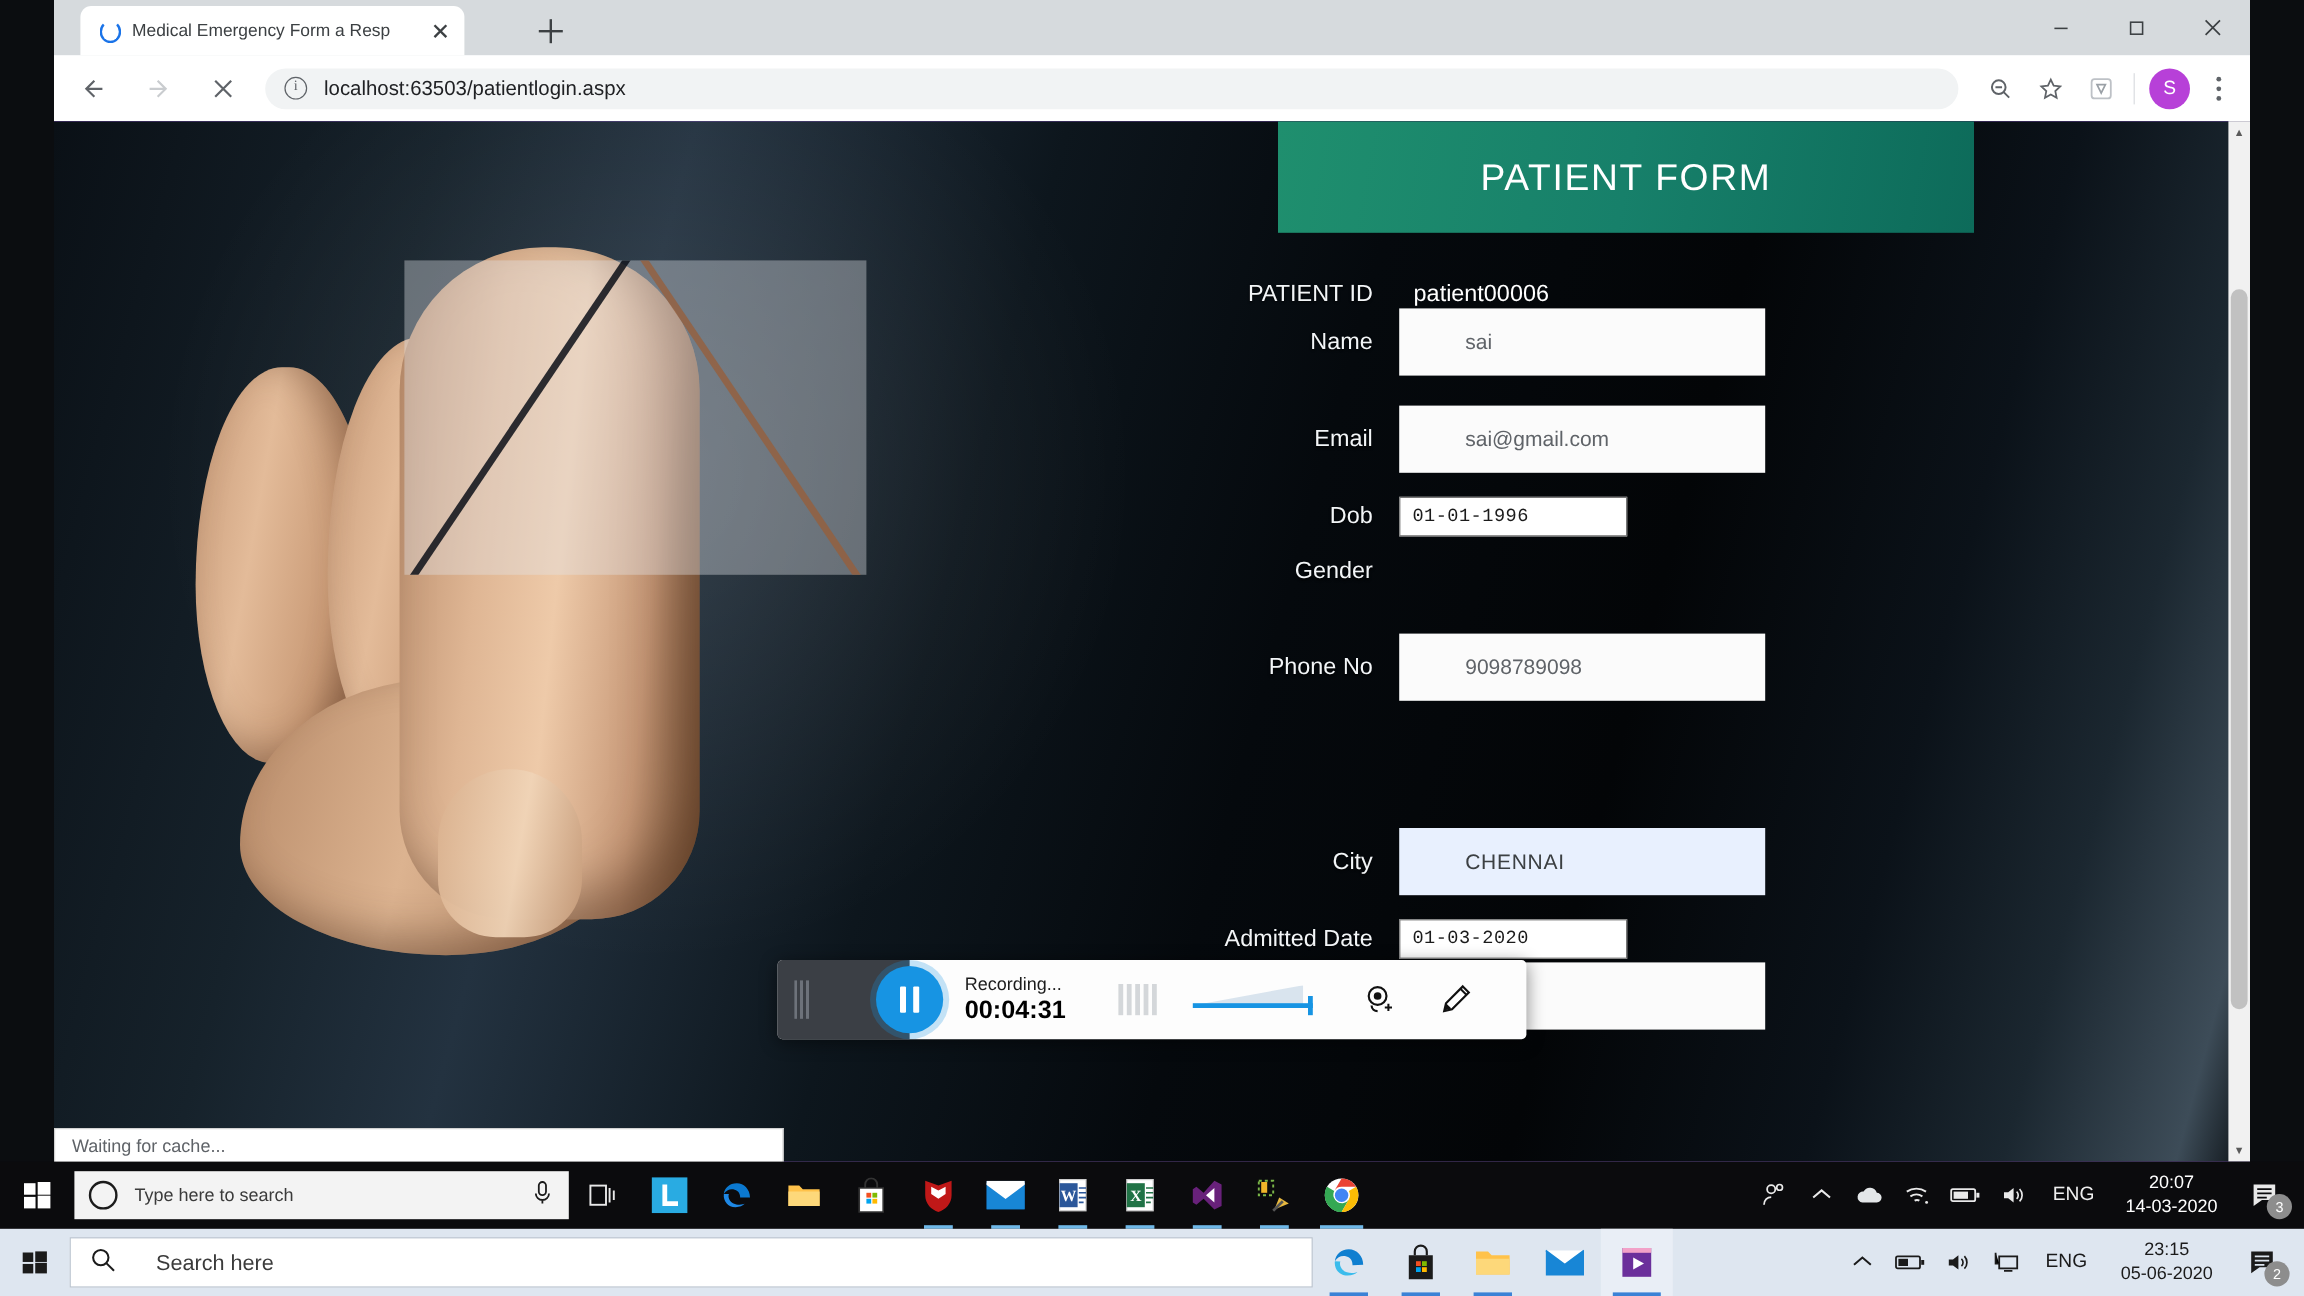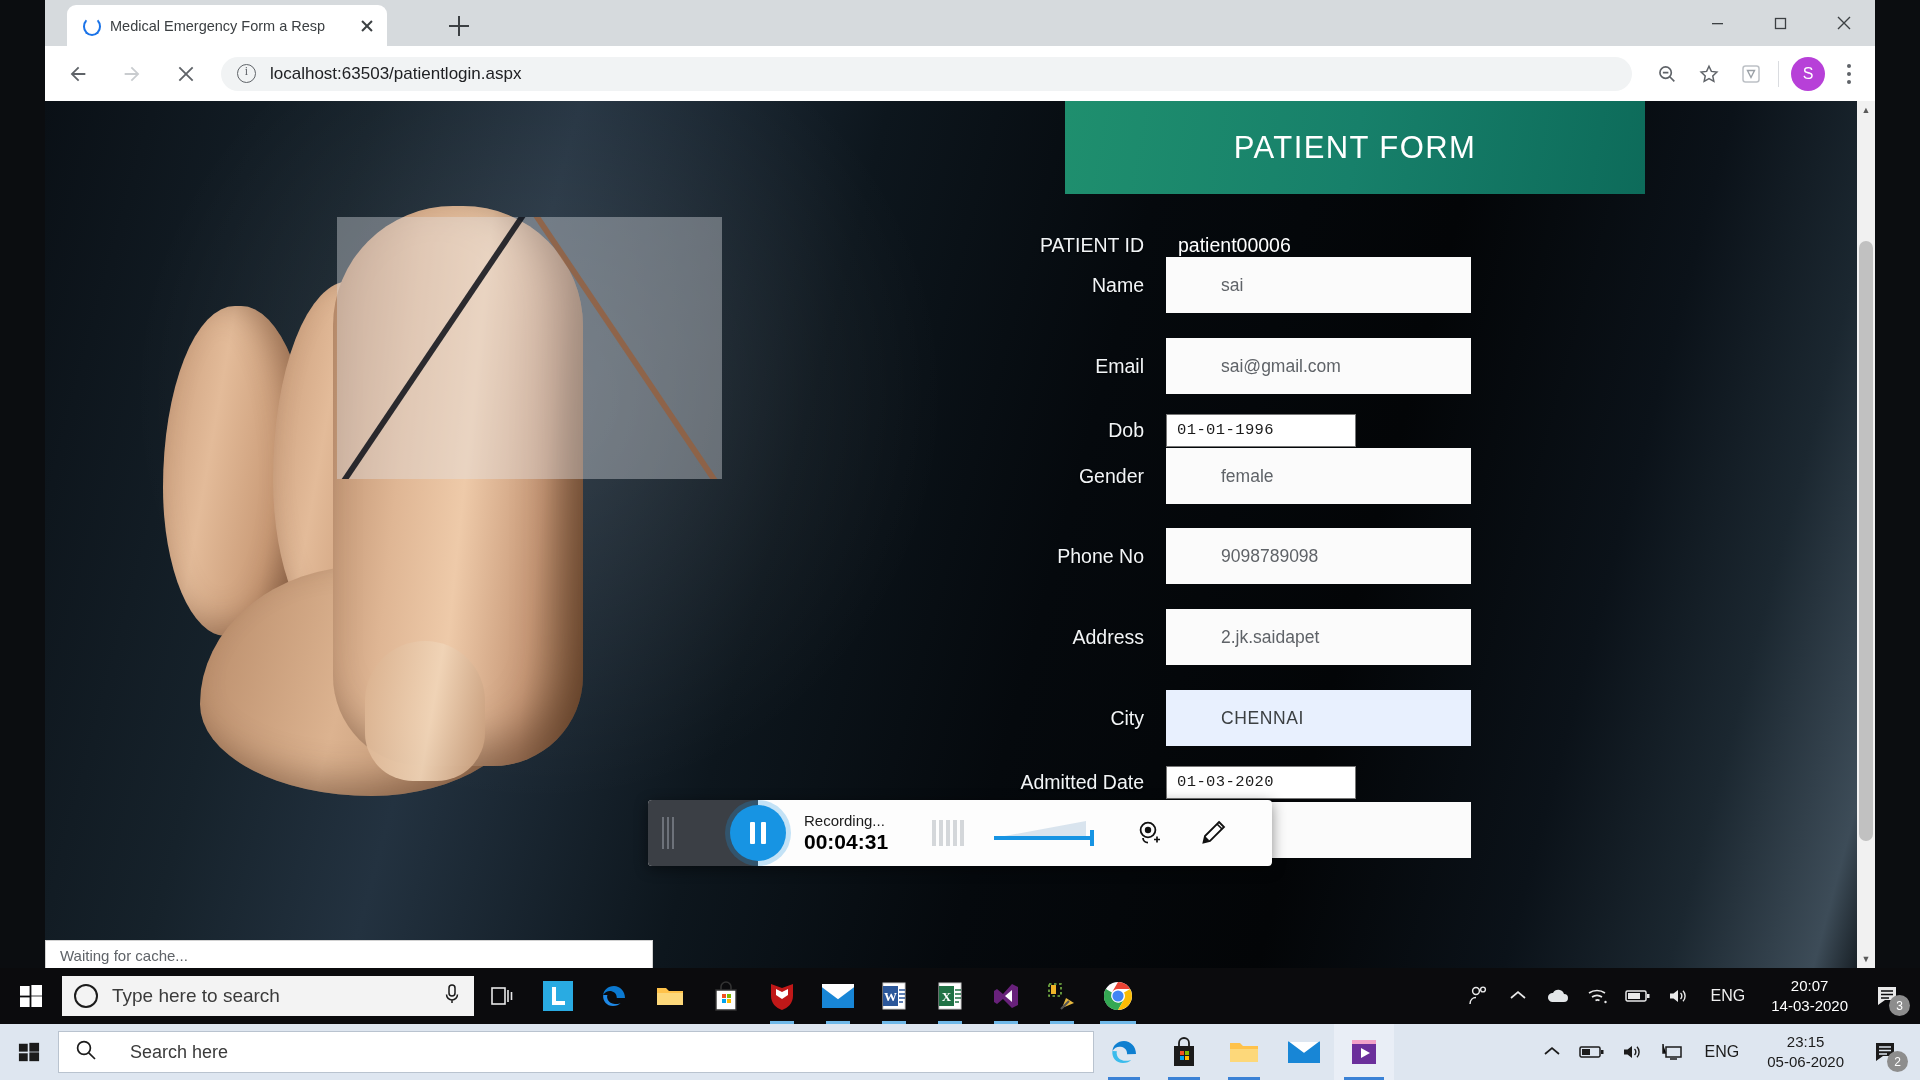--- a/index.html
+++ b/index.html
@@ -173,21 +173,21 @@
 
   
   .tb-inner { position:absolute; left:0; top:968px; width:1920px; height:56px;
     background:#0b0b0d; display:flex; align-items:center; }
   .tb-start { width:62px; height:56px; display:flex; align-items:center;
     justify-content:center; cursor:pointer; }
   .tb-search { width:412px; height:40px; background:#f3f3f3; display:flex;
     align-items:center; padding:0 12px; cursor:text; }
   .tb-search .ring { width:24px; height:24px; border:2.6px solid #1b1b1b;
     border-radius:50%; flex:0 0 24px; }
-  .tb-search .ph { flex:1; margin-left:14px; font-size:19px; color:#3b3b3b; }
+  .tb-search .ph { flex:1; margin-left:14px; font-size:15px; color:#3b3b3b; }
   .tb-icon { width:56px; height:56px; display:flex; align-items:center;
     justify-content:center; cursor:pointer; position:relative; }
   .tb-icon.active::after { content:""; position:absolute; left:10px; bottom:0;
     width:36px; height:3px; background:#6fb8e8; }
   .tb-icon.running::after { content:""; position:absolute; left:16px; bottom:0;
     width:24px; height:3px; background:#6fb8e8; }
   .tb-tray { margin-left:auto; display:flex; align-items:center; height:56px;
     padding-right:6px; gap:2px; color:#e9e9e9; }
   .tray-i { width:38px; height:56px; display:flex; align-items:center;
     justify-content:center; cursor:pointer; }
@@ -335,32 +335,27 @@
         <div class="finput">sai</div>
       </div>
 
       <div class="formrow" style="top:305px">
         <div class="flabel">Dob</div>
         <div class="fdate">01-01-1996</div>
       </div>
 
       <div class="formrow" style="top:351px">
         <div class="flabel">Gender</div>
-        <div class="finput">female</div>
       </div>
 
       <div class="formrow" style="top:431px">
         <div class="flabel">Phone No</div>
         <div class="finput">9098789098</div>
       </div>
 
-      <div class="formrow" style="top:512px">
-        <div class="flabel">Address</div>
-        <div class="finput">2.jk.saidapet</div>
-      </div>
 
       <div class="formrow" style="top:593px">
         <div class="flabel">City</div>
         <div class="finput autofill">CHENNAI</div>
       </div>
 
       <div class="formrow" style="top:657px">
         <div class="flabel">Admitted Date</div>
         <div class="fdate">01-03-2020</div>
       </div>

